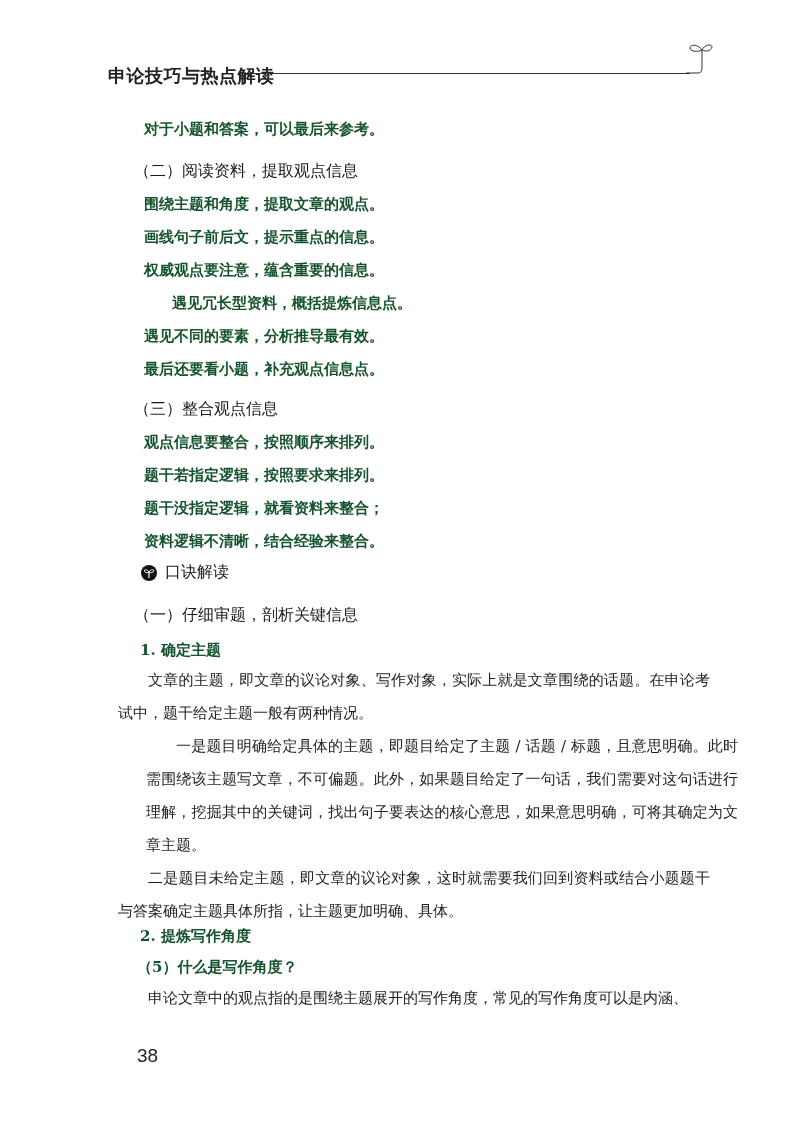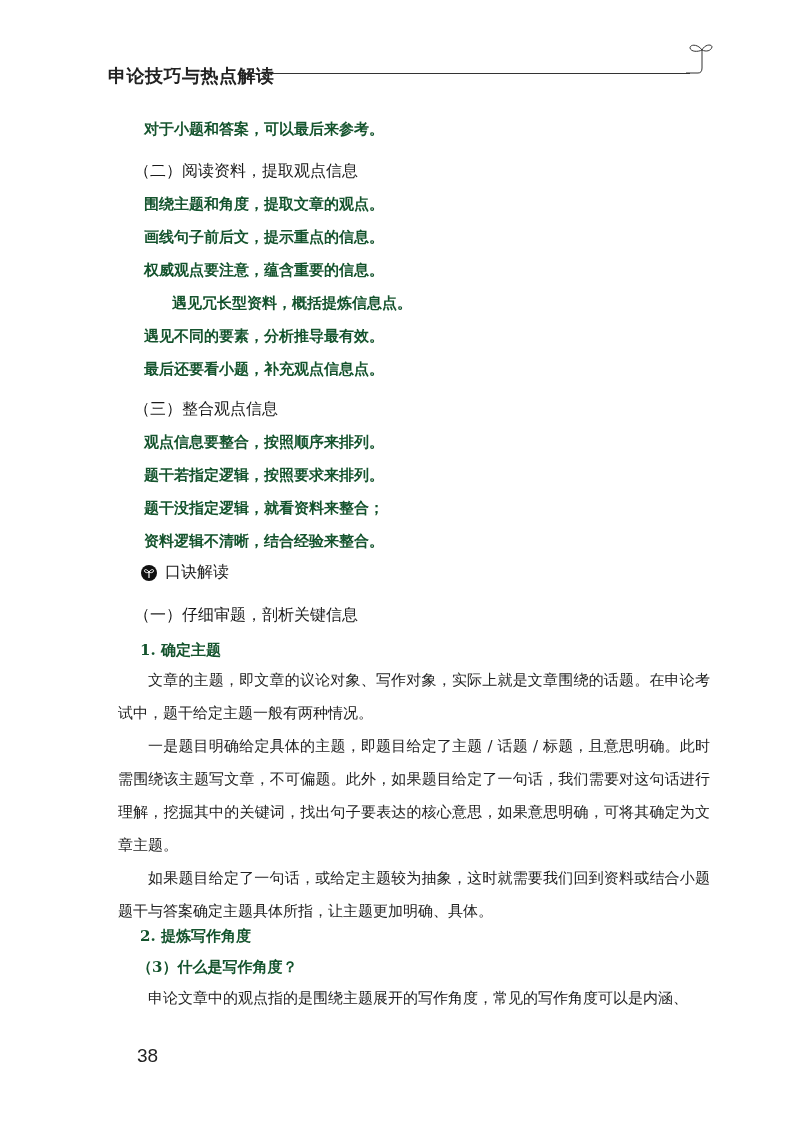--- a/index.html
+++ b/index.html
@@ -163,21 +163,21 @@
         <path d="M8 7 C10 4, 13 4, 12.5 6 C12 8, 9.5 8, 8 7 Z" stroke="#fff" stroke-width="1" fill="none"></path>
       </svg>
     </span>
     <span class="marker-label">口诀解读</span>
   </div>
 
   <div class="heading" style="left:134px; top:604px;">（一）仔细审题，剖析关键信息</div>
   <div class="line" style="left:140px; top:640px;">1. 确定主题</div>
 
   <div class="para" style="top:664px;">文章的主题，即文章的议论对象、写作对象，实际上就是文章围绕的话题。在申论考试中，题干给定主题一般有两种情况。</div>
-  <div class="para" style="top:730px;">一是题目明确给定具体的主题，即题目给定了主题 / 话题 / 标题，且意思明确。此时需围绕该主题写文章，不可偏题。此外，如果题目给定了一句话，我们需要对这句话进行理解，挖掘其中的关键词，找出句子要表达的核心意思，如果意思明确，可将其确定为文章主题。</div>
-  <div class="para" style="top:862px;">如果题目给定了一句话，或给定主题较为抽象，这时就需要我们回到资料或结合小题题干与答案确定主题具体所指，让主题更加明确、具体。</div>
+  <div class="para" style="top:730px;margin-left:28px;">一是题目明确给定具体的主题，即题目给定了主题 / 话题 / 标题，且意思明确。此时需围绕该主题写文章，不可偏题。此外，如果题目给定了一句话，我们需要对这句话进行理解，挖掘其中的关键词，找出句子要表达的核心意思，如果意思明确，可将其确定为文章主题。</div>
+  <div class="para" style="top:862px;">二是题目未给定主题，即文章的议论对象，这时就需要我们回到资料或结合小题题干与答案确定主题具体所指，让主题更加明确、具体。</div>
 
   <div class="line" style="left:140px; top:926px;">2. 提炼写作角度</div>
-  <div class="line" style="left:137px; top:957px;">（3）什么是写作角度？</div>
+  <div class="line" style="left:137px; top:957px;">（5）什么是写作角度？</div>
   <div class="para" style="top:982px;">申论文章中的观点指的是围绕主题展开的写作角度，常见的写作角度可以是内涵、</div>
 </div>
 
 <div class="page-number">38</div>
 
 </body></html>

